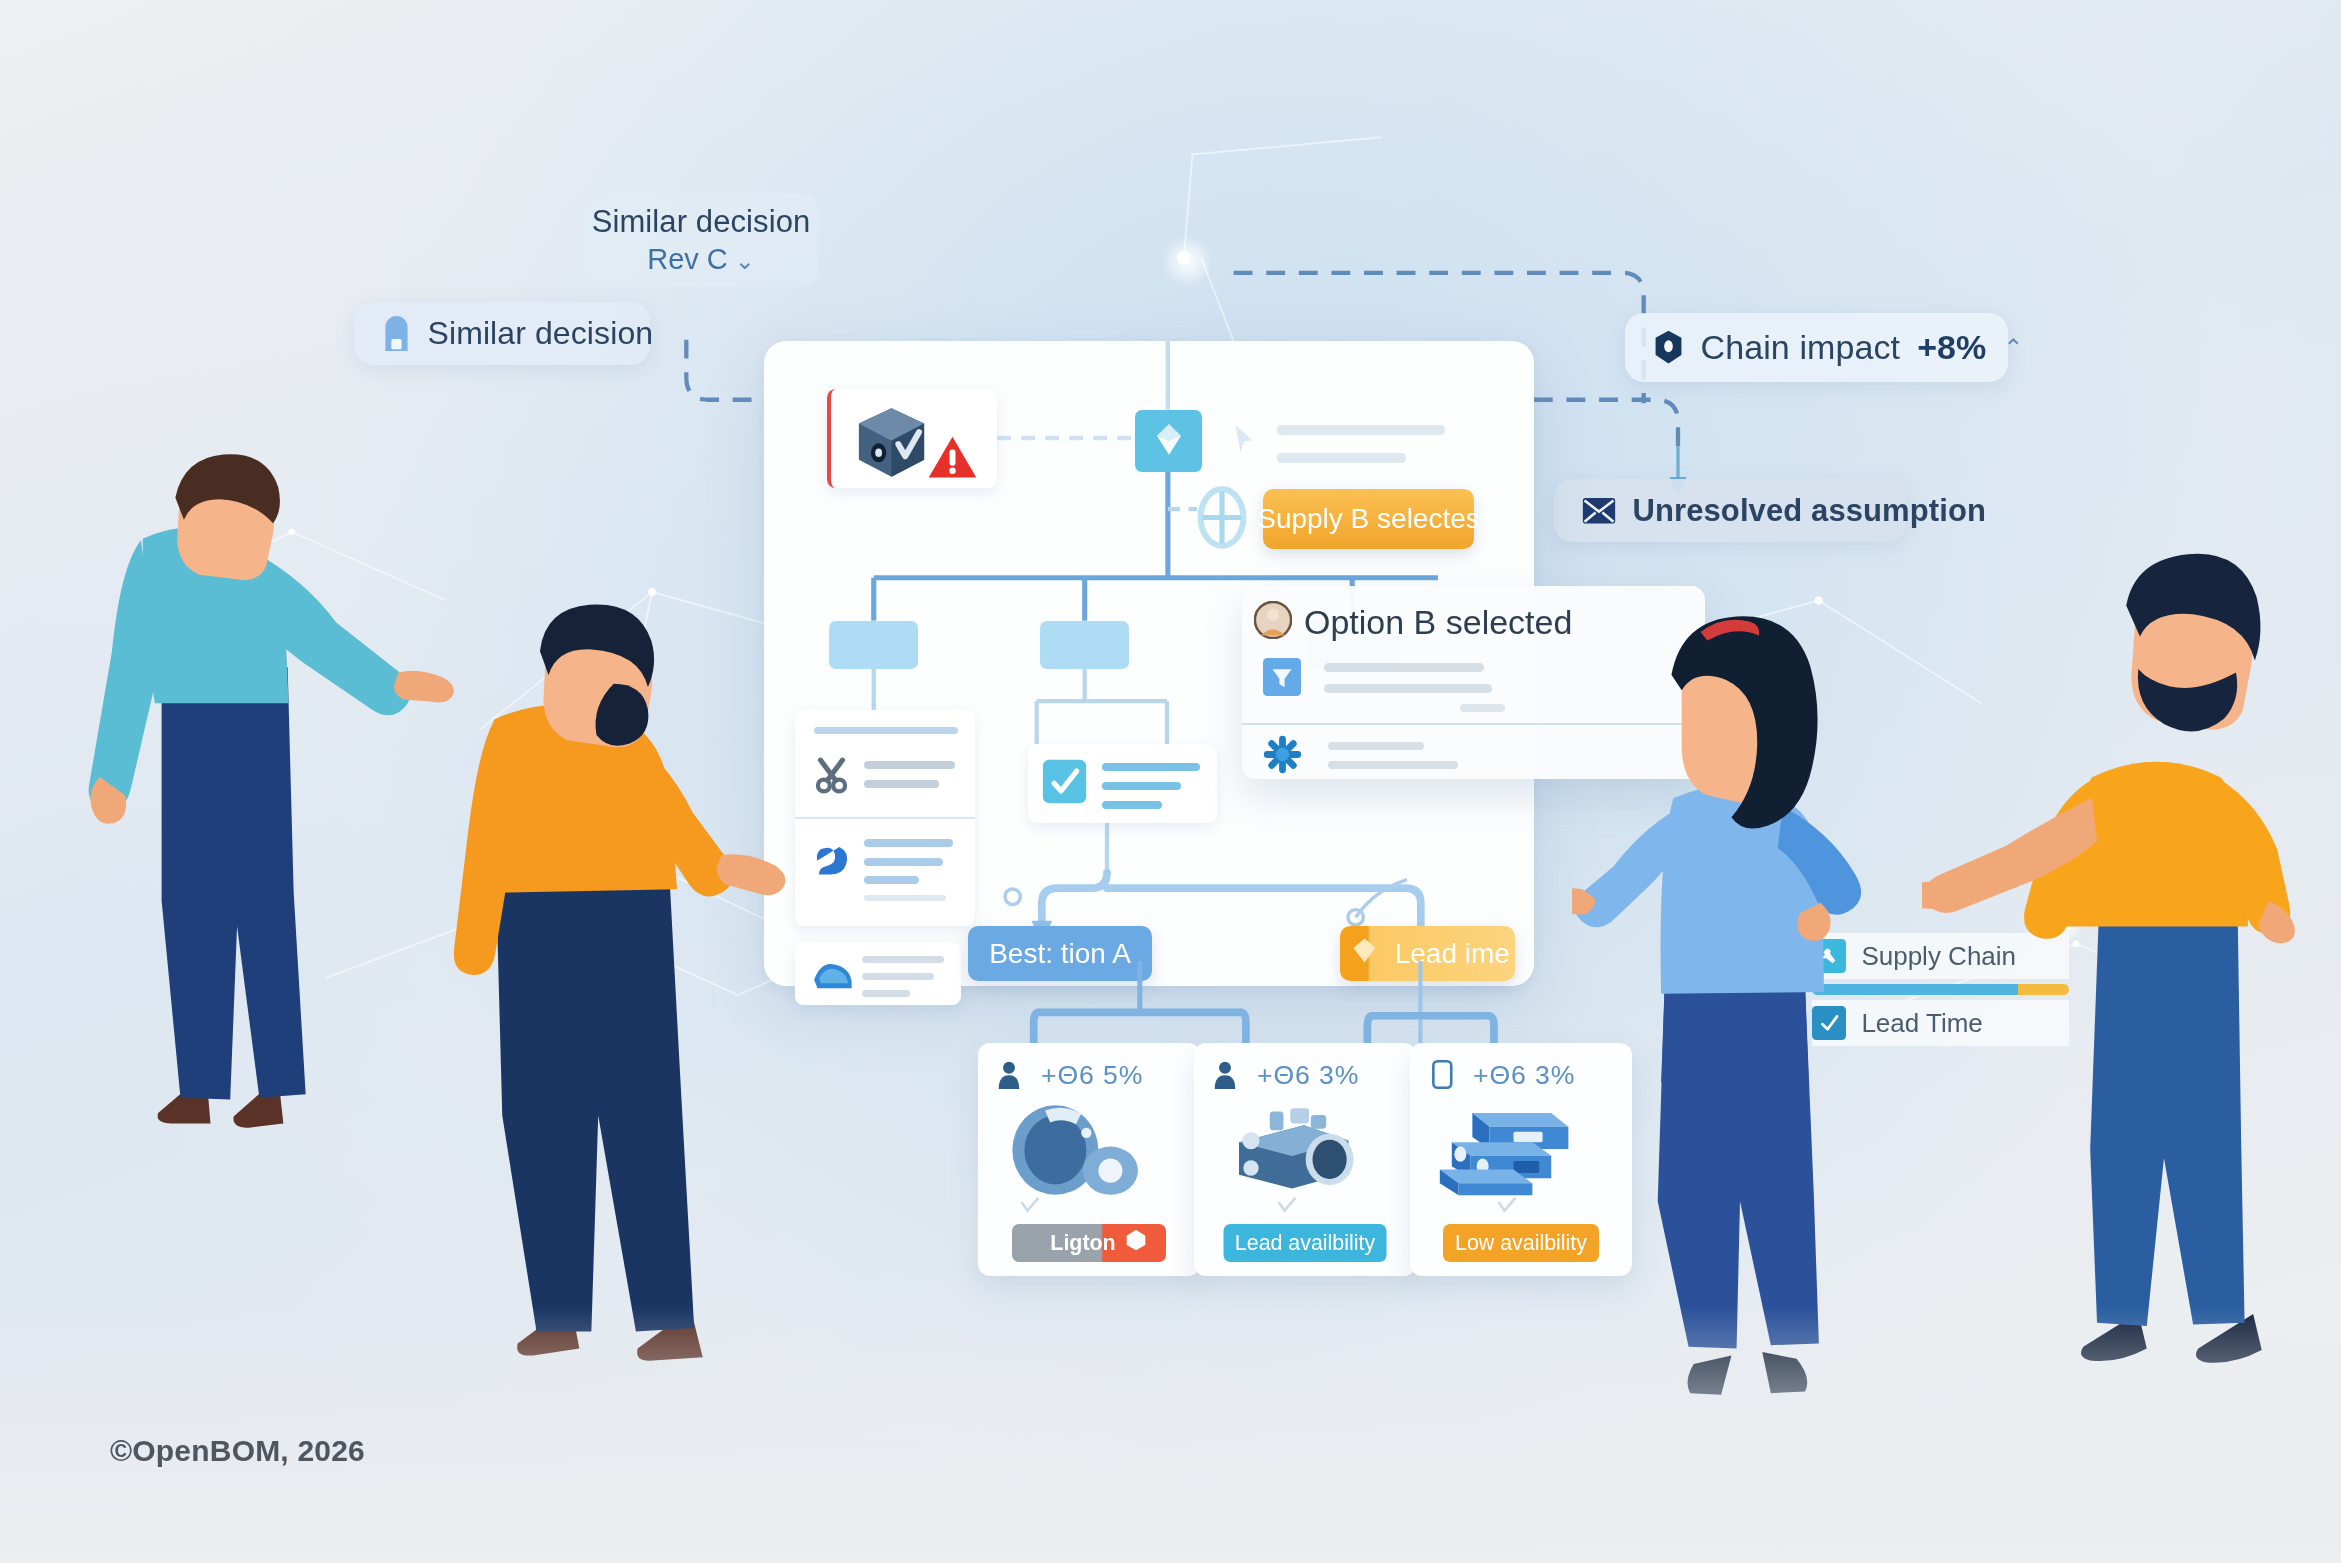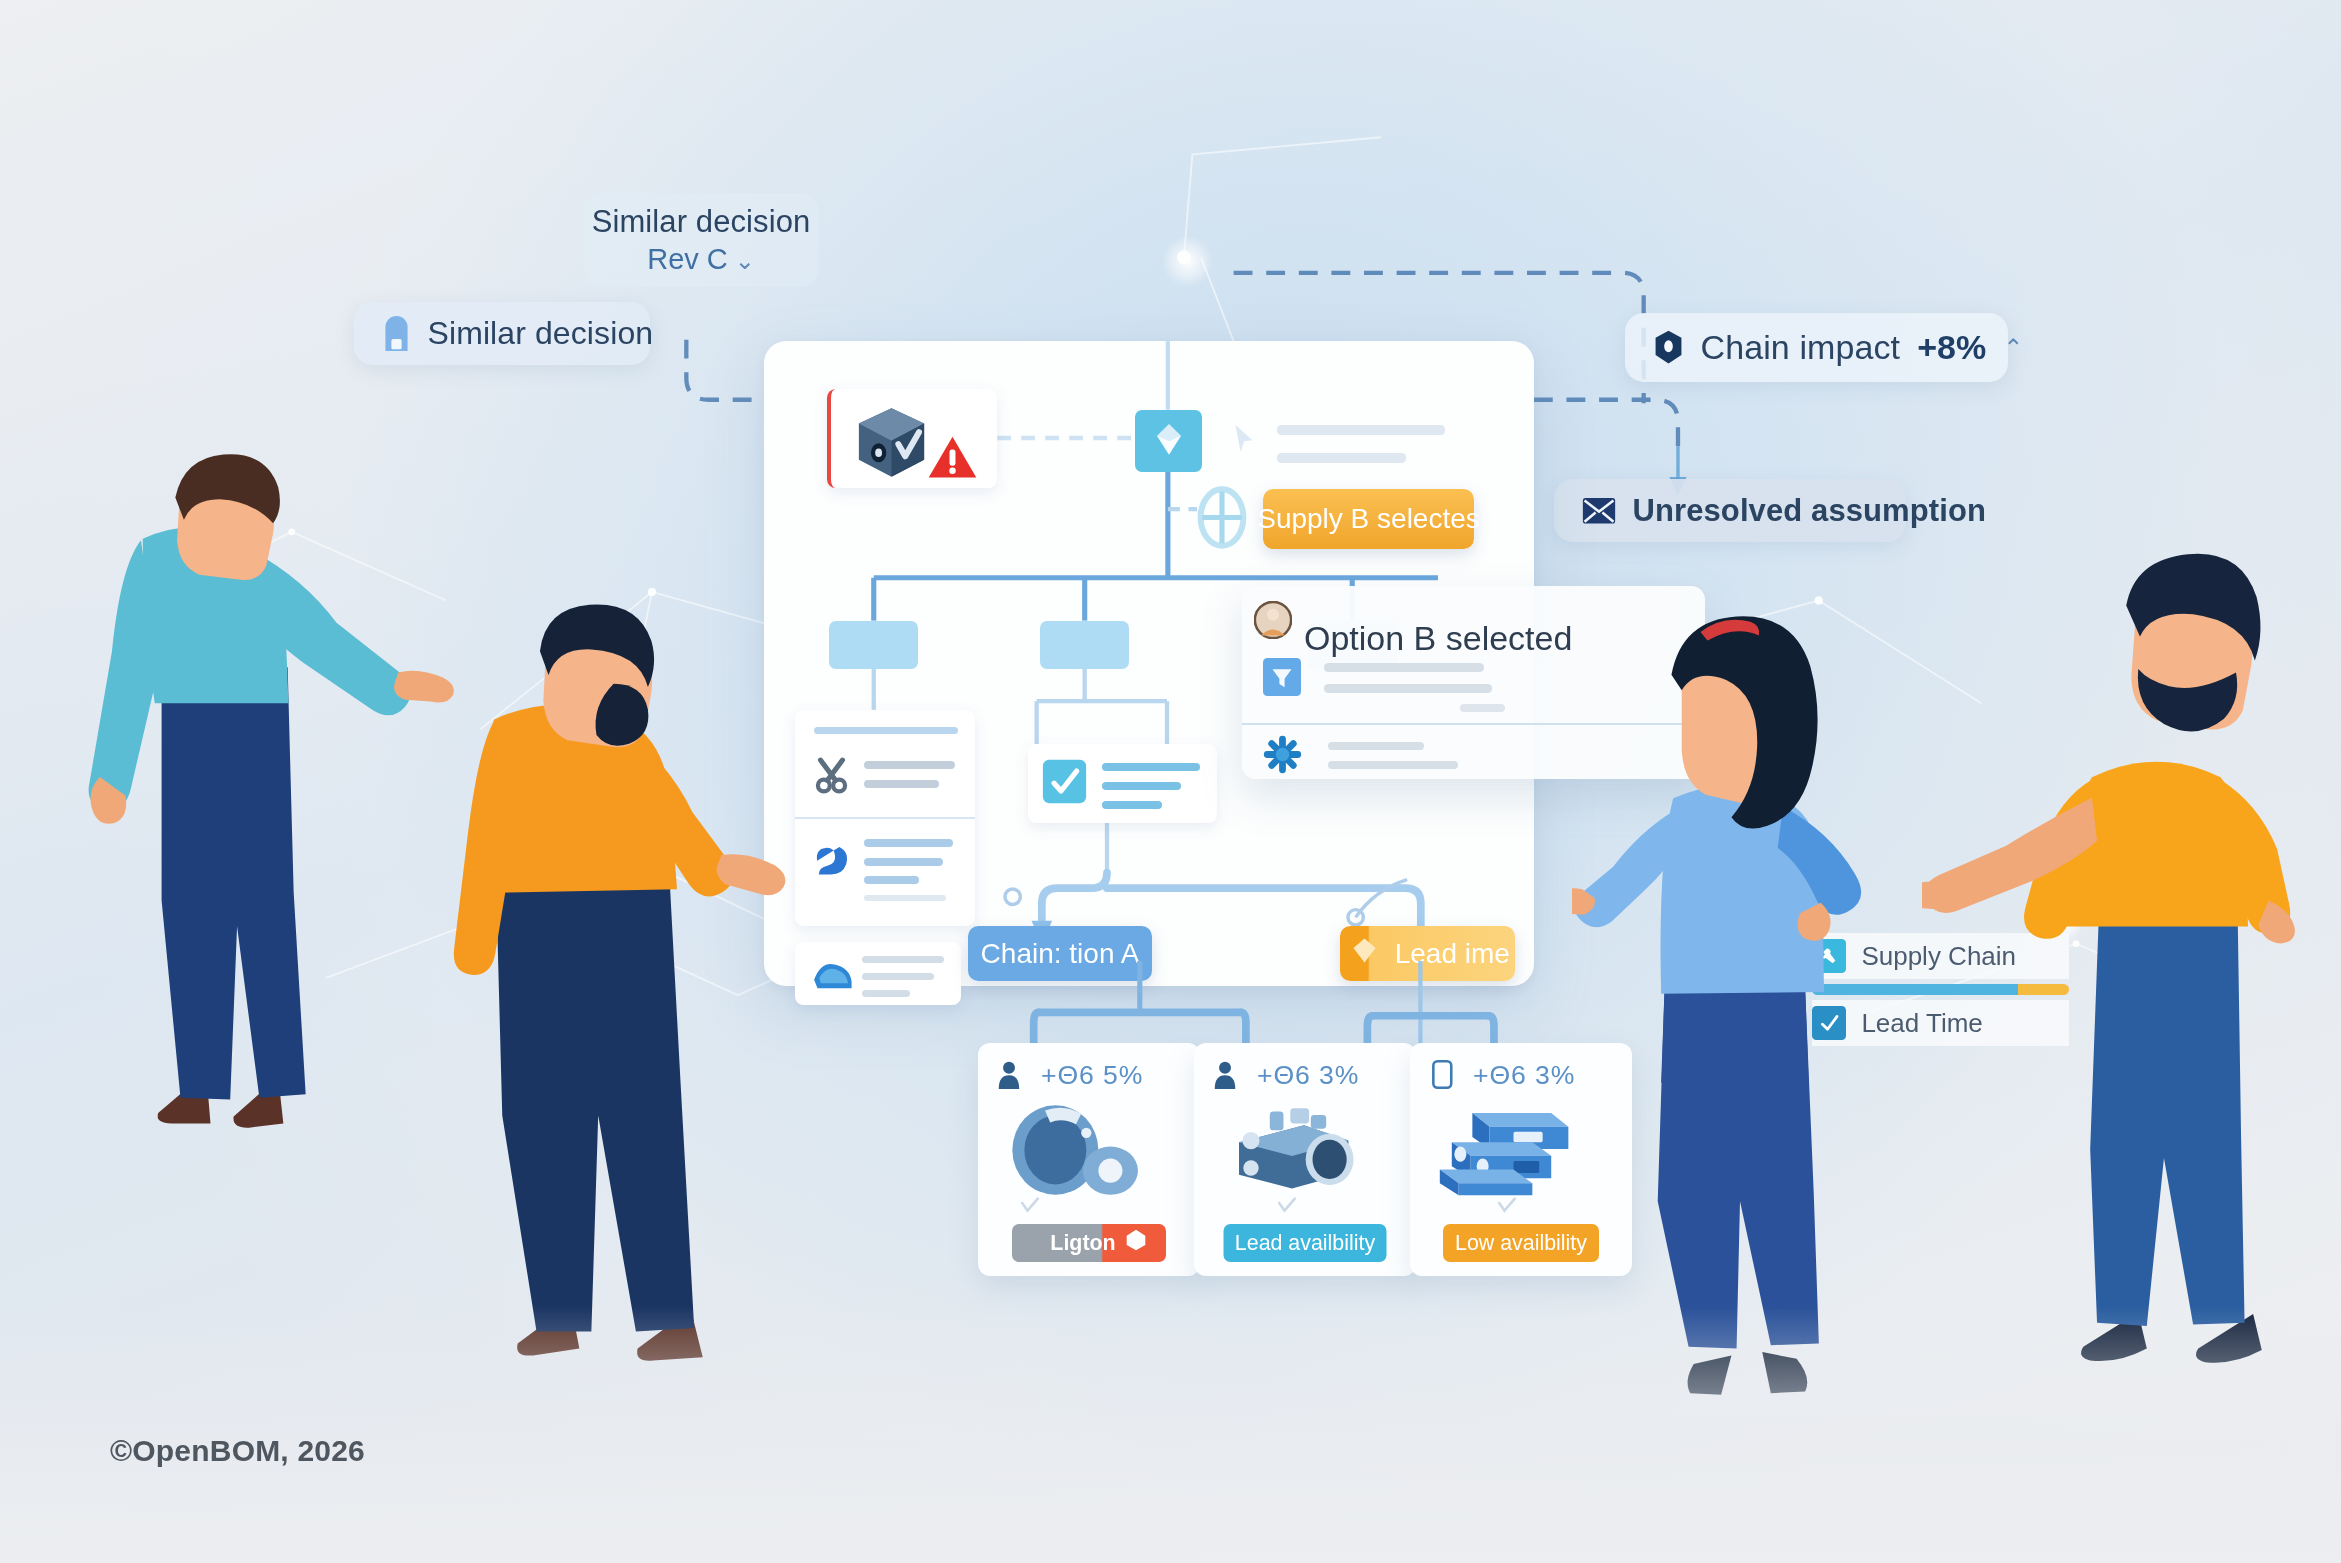--- a/index.html
+++ b/index.html
@@ -66,21 +66,21 @@
   .chip.blue   { background: #6aa9e3; }
   .chip.amber  { background: linear-gradient(90deg,#f4a11e 0%, #f4a11e 16%, #fbc964 17%, #fcd47e 100%); }
   
   .float-panel {
     position: absolute; left: 1242px; top: 586px; width: 463px; height: 193px;
     background: rgba(250,252,253,0.97); border-radius: 13.7px;
     box-shadow: 0 17px 41px rgba(110,140,175,0.22);
   }
   .float-panel .title {
     position: absolute; left: 62px; top: 17px;
-    font-size: 34px; color: #2e3d4f; margin-top: 16px;
+    font-size: 34px; color: #2e3d4f;
   }
   .divline { position: absolute; left: 0; right: 0; height: 1.7px; background: #d7e6f2; }
   
   .part-card {
     position: absolute; top: 1043px; width: 222px; height: 233px;
     background: #fdfeff; border-radius: 12px;
     box-shadow: 0 12px 29px rgba(120,148,182,0.20);
   }
   .part-card .pct {
     position: absolute; left: 63px; top: 17px;
@@ -316,21 +316,21 @@
           <rect x="1" y="1" width="50" height="50" rx="7" fill="#57c2e4"></rect>
           <path d="M14 28 L22 37 L40 14" stroke="#fff" stroke-width="6" fill="none" stroke-linecap="round" stroke-linejoin="round"></path>
         </svg>
       </span>
       <div class="bar" style="left:74px;top:19px;width:98px;height:7.7px;background:#79c2e6;"></div>
       <div class="bar" style="left:74px;top:38px;width:79px;height:7.7px;background:#79c2e6;"></div>
       <div class="bar" style="left:74px;top:57px;width:60px;height:7.7px;background:#79c2e6;"></div>
     </div>
 
     <div class="chip blue" style="left:204px;top:585px;width:184px;height:55px;justify-content:center;">
-      <span>Chain: tion A</span>
+      <span>Best: tion A</span>
     </div>
 
     <div class="chip amber" style="left:576px;top:585px;width:175px;height:55px;padding-left:10.3px;">
       <span style="flex:none;">
         <svg viewBox="0 0 34 34" width="29" height="29">
           <path d="M17 3 L30 14 L17 31 L4 14 Z" fill="#fde9bd"></path>
         </svg>
       </span>
       <span>Lead ime</span>
     </div>

